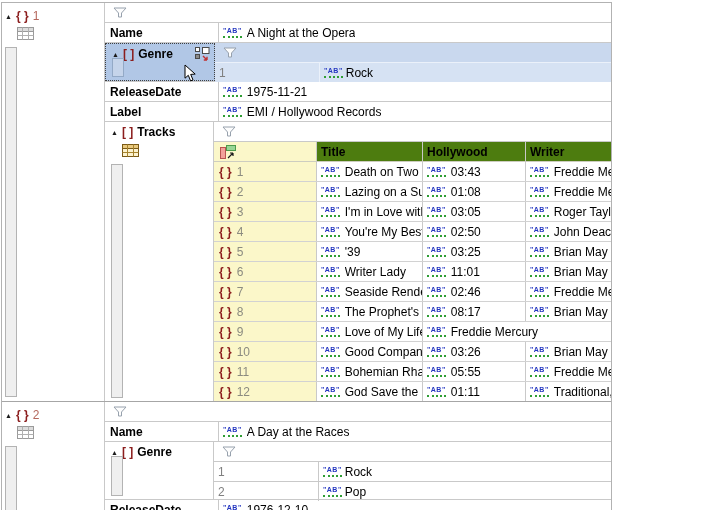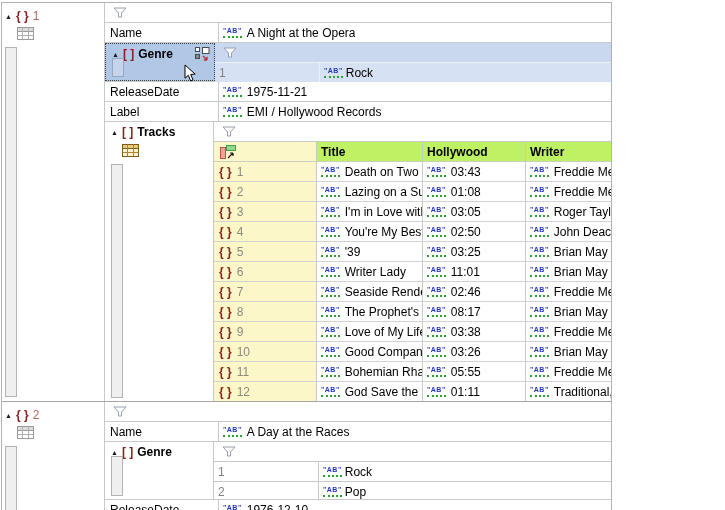--- a/index.html
+++ b/index.html
@@ -15,21 +15,21 @@
   .brace{font-weight:bold;color:#8b1d1d}
   .recnum{color:#b4675c}
   .gut-icon{margin:4px 0 0 15px;display:block}
   .band{position:absolute;left:3px;top:44px;bottom:4px;width:10px;background:#efefef;border:1px solid #b3b3b3}
   
   .gmain{flex:1;display:flex;flex-direction:column;min-width:0}
   .row{height:19px;min-height:19px;display:flex;align-items:center;border-bottom:1px solid #c9c9c9}
   .row.filter{padding-left:8px}
   .cell{display:flex;align-items:center;height:100%;border-right:1px solid #c9c9c9;
         overflow:hidden;white-space:nowrap;min-width:0}
-  .key{width:108px;flex:none;font-weight:normal;padding-left:5px}
+  .key{width:108px;flex:none;font-weight:bold;padding-left:5px}
   .val{flex:1;border-right:none;padding-left:4px;gap:5px}
   .ab{font-size:7px;font-weight:bold;letter-spacing:.5px;color:#2436c0;line-height:8px;
       border-bottom:2px dotted #2f9e34;padding-bottom:1px;flex:none}
   
   .block{display:flex;border-bottom:1px solid #c9c9c9}
   .bkey{width:108px;flex:none;position:relative;border-right:1px solid #c9c9c9}
   .bkey-row{display:flex;align-items:center;gap:4px;padding:3px 0 0 6px;font-weight:bold}
   .bkey .band{left:6px;top:14px;bottom:3px}
   .bsub{flex:1;display:flex;flex-direction:column;min-width:0}
   .h2rows{height:38px}.h3rows{height:57px}
@@ -40,21 +40,21 @@
   .selected.bkey{background:#b1c7e6;border:1px dotted #404040}
   .selected .band{background:#c5d4ea;border-color:#93a9c6}
   .bsub.sel .row{background:#d6e2f3;border-bottom-color:#ebf1fa}
   .bsub.sel .row.filter{background:#c9d8ee}
   .bsub.sel .cell{border-right-color:#ebf1fa}
   .bsub.sel .row:last-child{border-bottom:none}
   .toggle-icon{position:absolute;right:4px;top:3px}
   
   .tkey .band{left:6px;top:42px;bottom:3px}
   .tkey-icon{margin:5px 0 0 17px;display:block}
-  .thead{background:#bef264;font-weight:bold;border-bottom:1px solid #cdcdc0}
+  .thead{background:#4d7c0f;font-weight:bold;border-bottom:1px solid #cdcdc0}
   .trow{border-bottom:1px solid #d2d2d2}
   .trow:last-child{border-bottom:none}
   .c-idx{width:97px;flex:none;background:#fbf7c9;padding-left:5px;gap:5px}
   .c-title{width:101px;flex:none;padding-left:4px;gap:5px}
   .c-dur{width:98px;flex:none;padding-left:4px;gap:5px}
   .c-writer{flex:1;border-right:none;padding-left:4px;gap:5px}
   .tnum{color:#8b8b80}
   .txt{overflow:hidden;white-space:nowrap}
   #cursor{position:absolute;left:184px;top:64px;z-index:20;pointer-events:none}
 </style>
@@ -329,24 +329,20 @@
 
   <div class="row trow">
     <div class="cell c-idx">
       <span class="brace">{ }</span>
       <span class="tnum">9</span>
     </div>
     <div class="cell c-title">
       <span class="ab">"AB"</span>
       <span class="txt">Love of My Life</span>
     </div>
-    <div class="cell c-dur">
-      <span class="ab">"AB"</span>
-      <span class="txt">03:38</span>
-    </div>
     <div class="cell c-writer">
       <span class="ab">"AB"</span>
       <span class="txt">Freddie Mercury</span>
     </div>
   </div>
 
   <div class="row trow">
     <div class="cell c-idx">
       <span class="brace">{ }</span>
       <span class="tnum">10</span>

